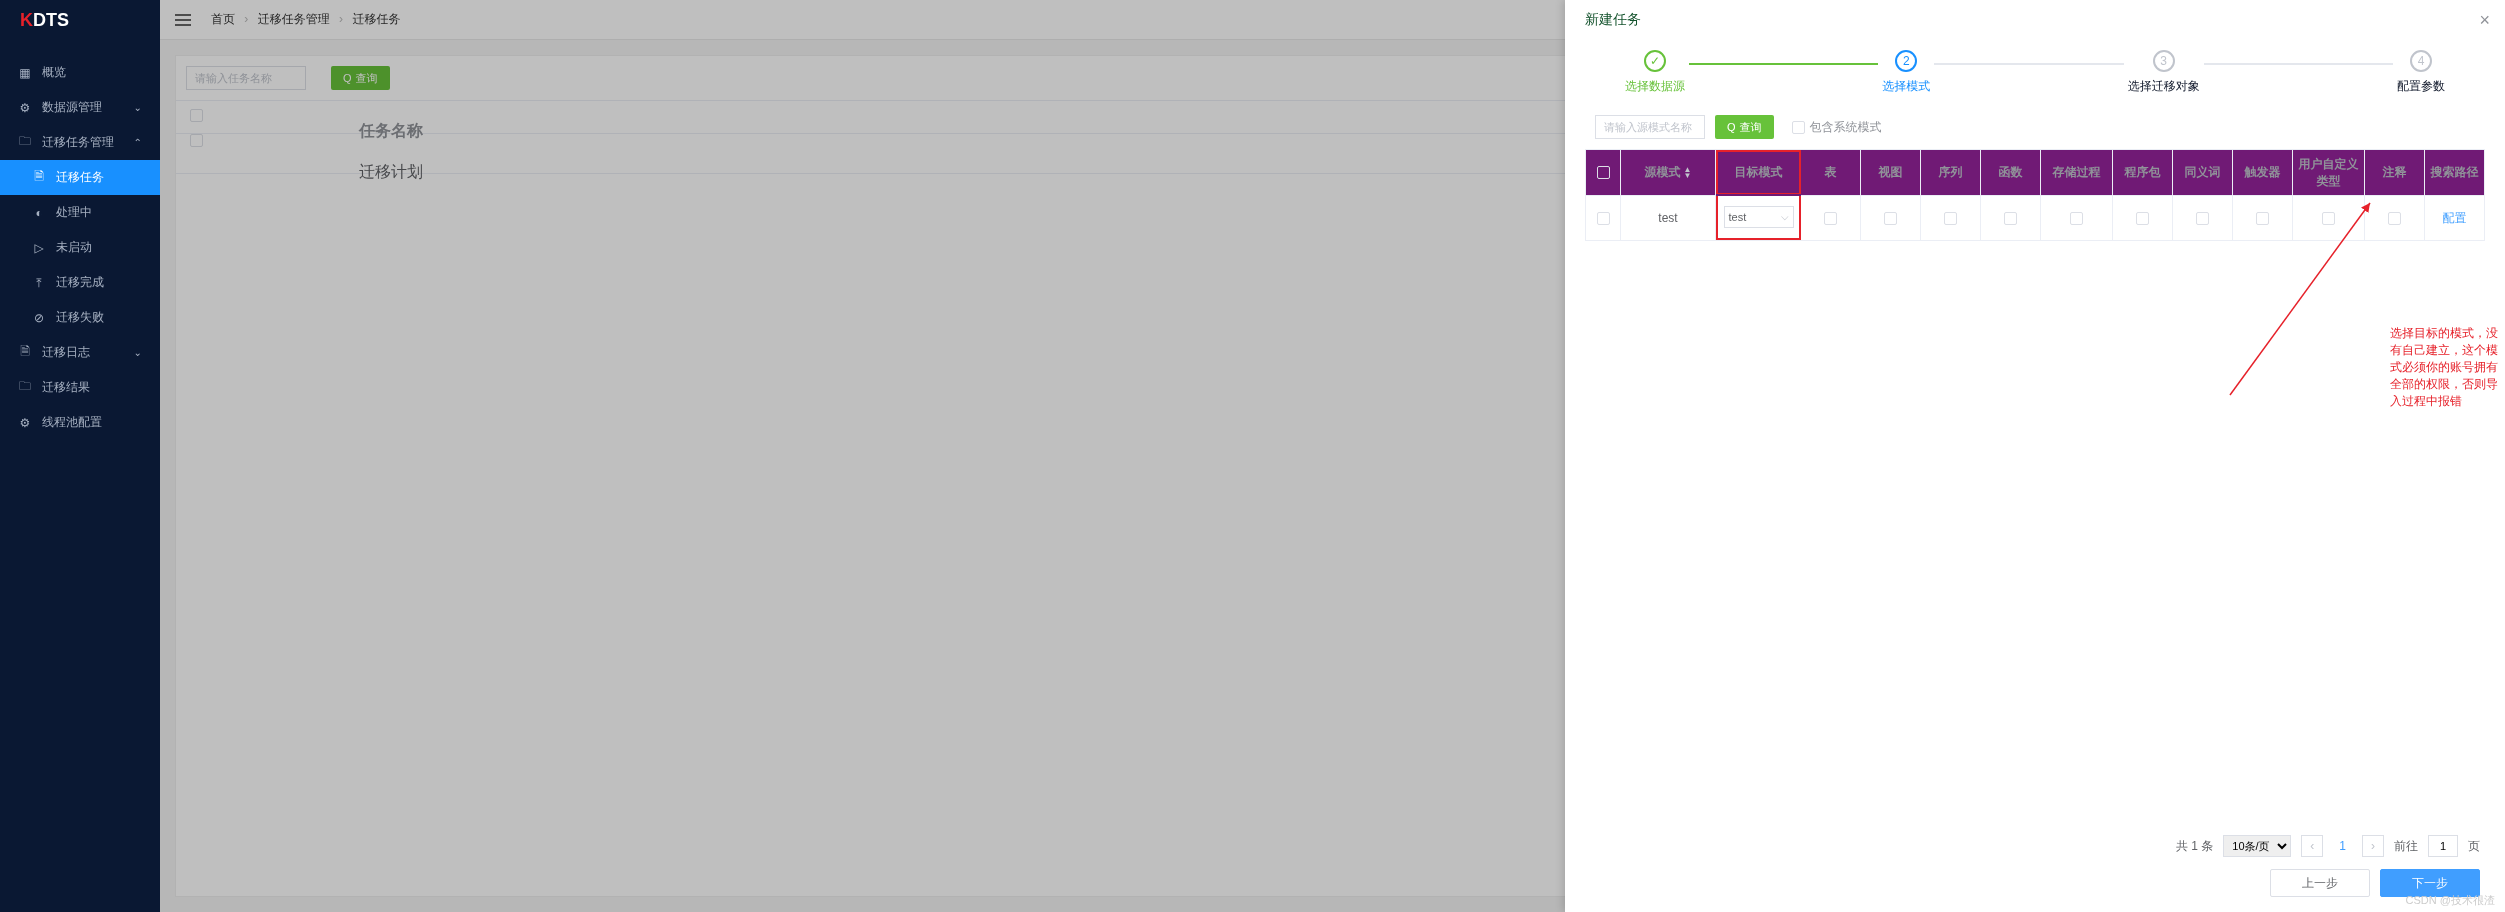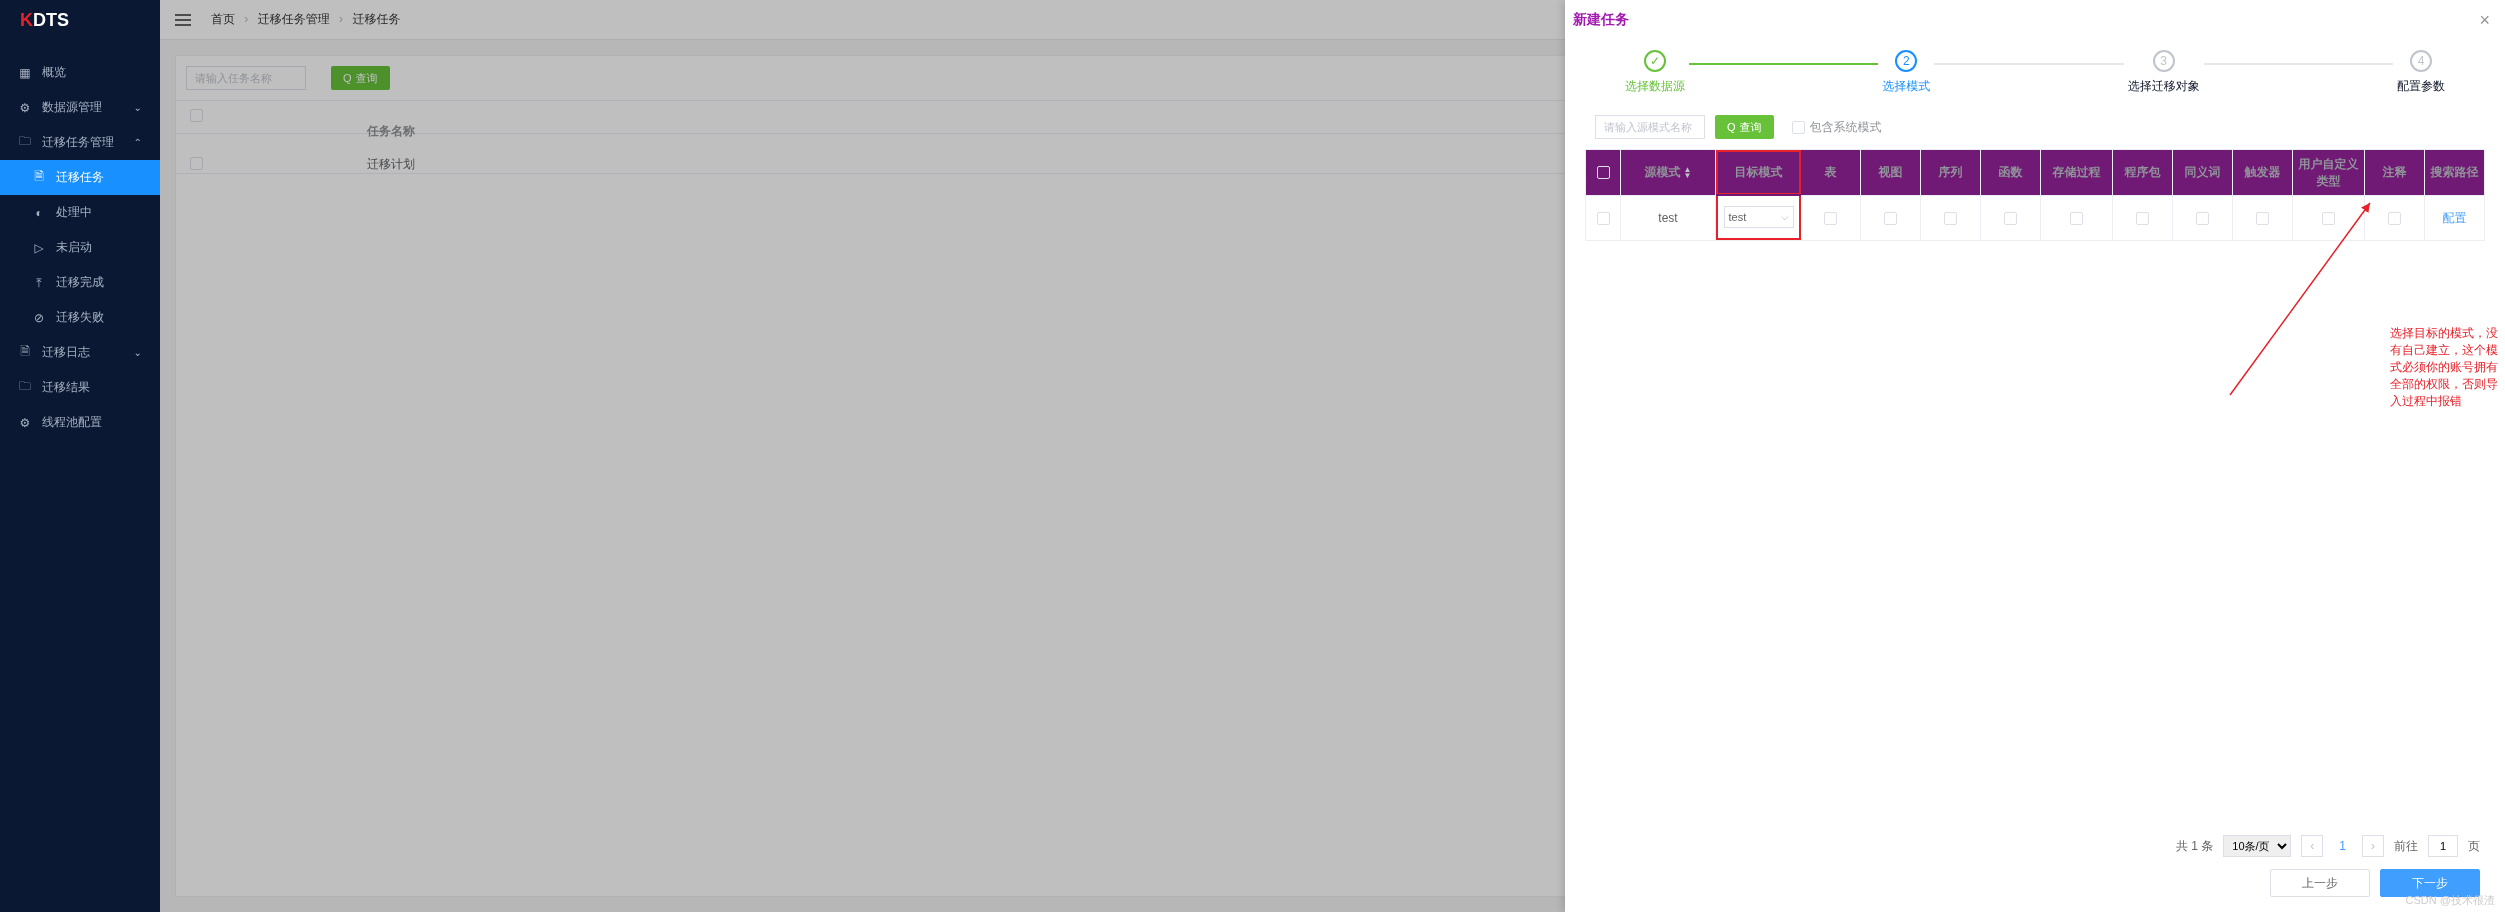--- a/index.html
+++ b/index.html
@@ -23,30 +23,30 @@
   .hamburger::before { content: ""; position: absolute; top: 3px; left: 0; right: 0; border-top: 2px solid #666; }
   .crumb { font-size: 12px; color: #333; }
   .crumb .sep { color: #bbb; margin: 0 6px; }
   
   .bg-content { position: absolute; left: 175px; top: 55px; right: 15px; bottom: 15px; background: #fff; border: 1px solid #eee; }
   .bg-toolbar { padding: 10px; display: flex; gap: 25px; }
   .bg-input { width: 120px; height: 24px; border: 1px solid #dcdfe6; padding: 0 8px; font-size: 11px; color: #606266; }
   .bg-btn { height: 24px; padding: 0 12px; background: #67c23a; color: #fff; border: none; border-radius: 2px; font-size: 11px; cursor: pointer; display: inline-flex; align-items: center; gap: 4px; }
   .bg-table-h { display: flex; border-top: 1px solid #ebeef5; border-bottom: 1px solid #ebeef5; background: #fff; height: 34px; align-items: center; }
   .bg-cb-cell { width: 40px; text-align: center; }
-  .bg-name-cell { width: 350px; text-align: center; font-size: 12px; color: #909399; font-weight: bold; margin-top: 28px;}
-  .bg-row { display: flex; border-bottom: 1px solid #ebeef5; height: 40px; align-items: flex-end; font-size: 12px; color: #606266; }
+  .bg-name-cell { width: 350px; text-align: center; font-size: 16px; color: #909399; font-weight: bold; margin-top: 28px;}
+  .bg-row { display: flex; border-bottom: 1px solid #ebeef5; height: 40px; align-items: flex-start; font-size: 12px; color: #606266; }
   .cb { width: 13px; height: 13px; border: 1px solid #dcdfe6; display: inline-block; border-radius: 2px; }
   
   
   .mask { position: absolute; left: 160px; top: 0; right: 0; bottom: 0; background: rgba(0,0,0,0.25); }
   
   
   .panel { position: absolute; right: 0; top: 0; bottom: 0; width: 940px; background: #fff; display: flex; flex-direction: column; box-shadow: -2px 0 8px rgba(0,0,0,0.15); }
-  .panel-head { height: 40px; display: flex; align-items: center; padding: 0 8px; font-size: 14px; font-weight: bold; color: #a21caf; }
+  .panel-head { height: 40px; display: flex; align-items: center; padding: 0 20px; font-size: 14px; font-weight: normal; color: #14532d; }
   .panel-close { position: absolute; right: 15px; top: 10px; font-size: 18px; color: #909399; cursor: pointer; }
   
   
   .steps { display: flex; align-items: center; padding: 10px 60px 20px 60px; }
   .step { flex: 0 0 auto; display: flex; flex-direction: column; align-items: center; position: relative; }
   .step-circle { width: 22px; height: 22px; border-radius: 50%; border: 2px solid #c0c4cc; display: flex; align-items: center; justify-content: center; font-size: 12px; color: #c0c4cc; background: #fff; }
   .step.done .step-circle { border-color: #67c23a; color: #67c23a; }
   .step.active .step-circle { border-color: #1890ff; color: #1890ff; }
   .step-label { margin-top: 6px; font-size: 12px; color: #0f172a; }
   .step.done .step-label { color: #67c23a; }

